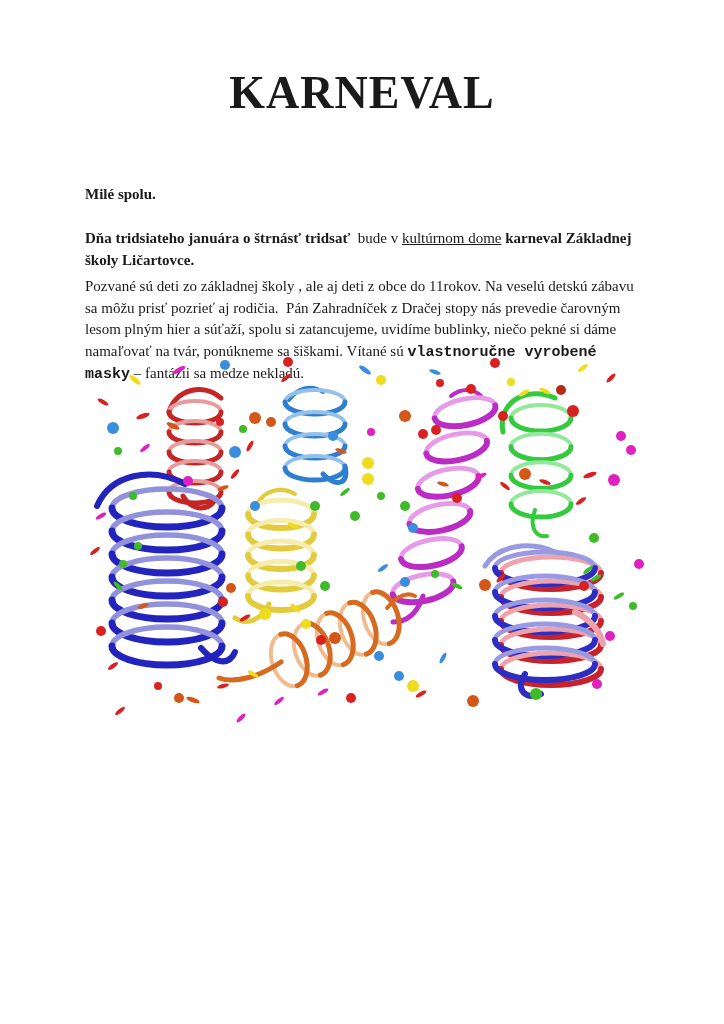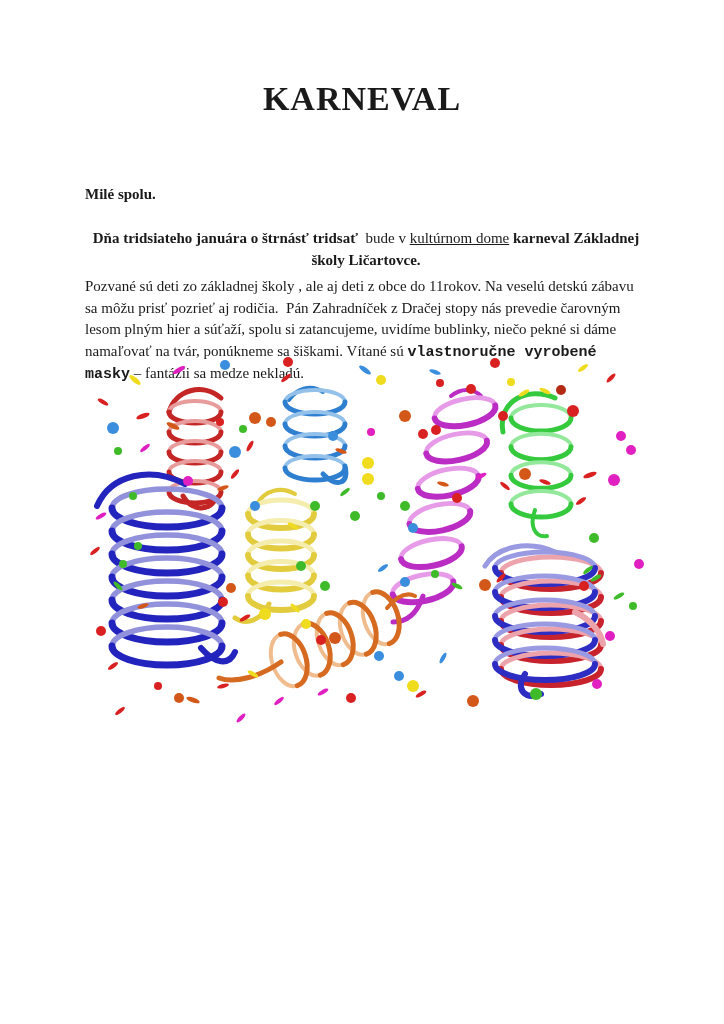--- a/index.html
+++ b/index.html
@@ -3,30 +3,30 @@
 <meta charset="utf-8">
 <style>
   html,body{margin:0;padding:0;}
   body{
     width:724px;height:1024px;background:#ffffff;
     font-family:"Liberation Serif","DejaVu Serif",serif;
     color:#1a1a1a;position:relative;overflow:hidden;
   }
   .page{position:absolute;inset:0;background:#ffffff;}
   .title{
-    position:absolute;top:80px;left:0;width:724px;text-align:center;
-    font-size:34px;font-weight:bold;letter-spacing:1px;line-height:1.1;
+    position:absolute;top:68px;left:0;width:724px;text-align:center;
+    font-size:46px;font-weight:bold;letter-spacing:1px;line-height:1.1;
   }
   .salutation{
     position:absolute;top:186px;left:85px;width:562px;
     font-size:15px;font-weight:bold;white-space:pre-wrap;
   }
   .announcement{
     position:absolute;top:213px;left:85px;width:562px;
-    font-size:15px;line-height:21.5px;font-weight:bold;white-space:pre-wrap;text-align:center;
+    font-size:15px;line-height:21.5px;font-weight:bold;white-space:pre-wrap;
   }
   .announcement .rg{font-weight:normal;}
   .announcement .ul{font-weight:normal;text-decoration:underline;}
   .bodypar{
     position:absolute;top:261px;left:85px;width:562px;
     font-size:15px;line-height:21.5px;font-weight:normal;white-space:pre-wrap;
   }
   .bodypar .bd{font-weight:bold;font-family:Liberation Mono, monospace;}
   .illustration{
     position:absolute;top:356px;left:83px;width:580px;height:377px;

